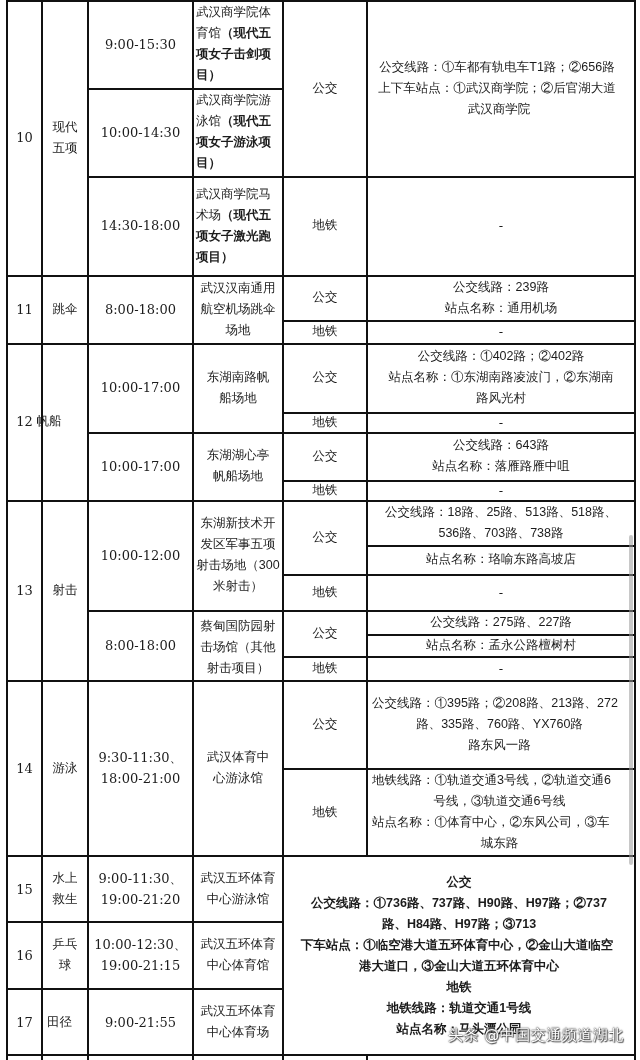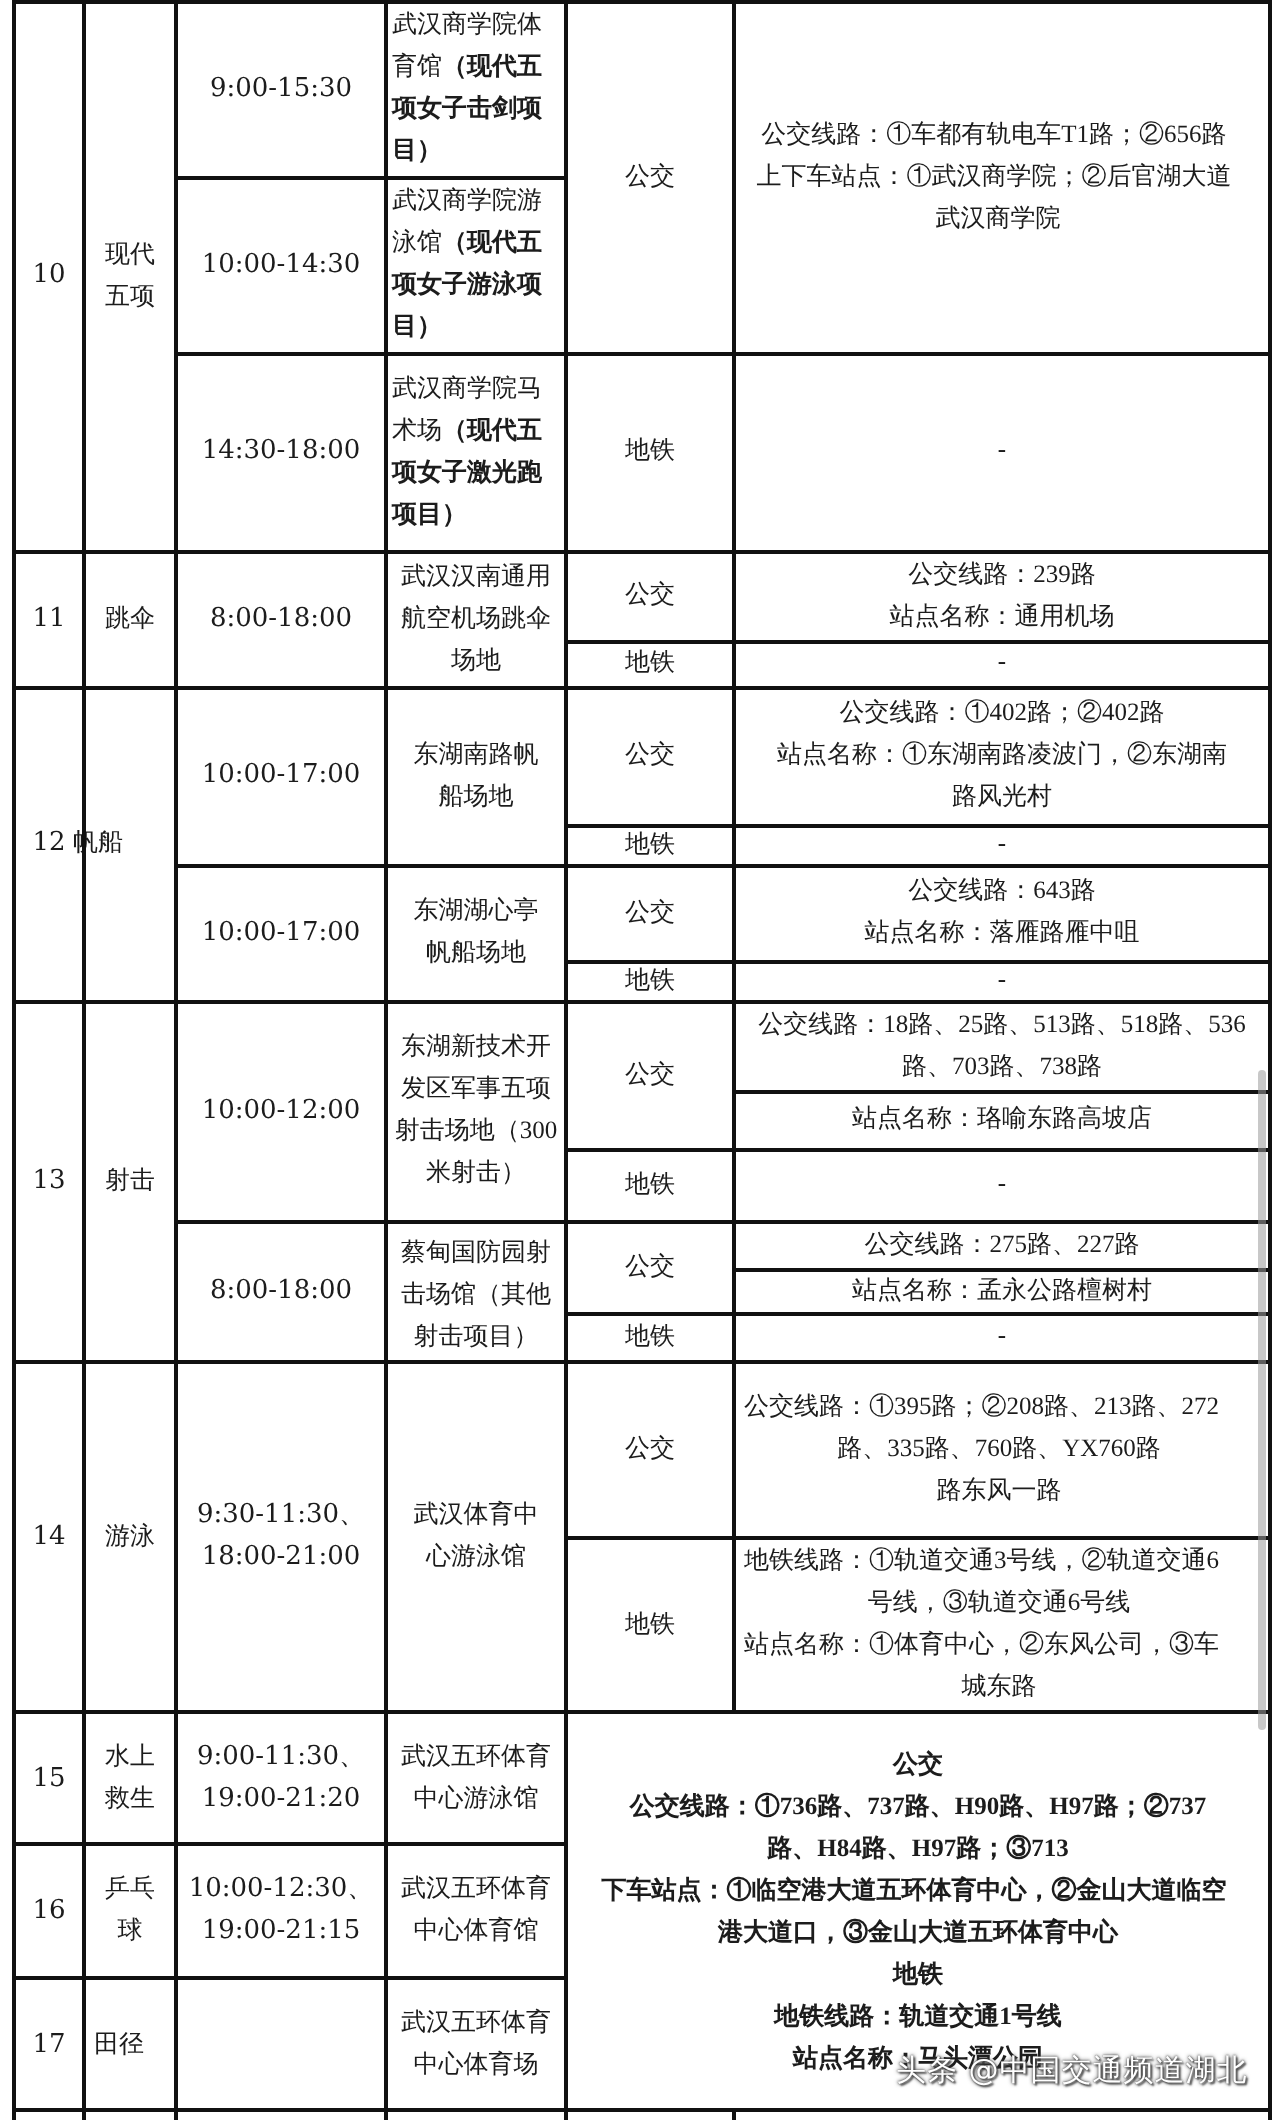--- a/index.html
+++ b/index.html
@@ -9,21 +9,21 @@
     font-family: "DejaVu Serif", "Liberation Serif", serif;
     color: #1c1c1c;
   }
   .page { position: absolute; left: 0; top: 0; width: 640px; height: 1060px; }
   .cell {
     position: absolute; box-sizing: border-box;
     display: flex; align-items: center; justify-content: center;
     text-align: center; font-size: 13px; line-height: 21px;
     padding: 1px 3px; overflow: hidden;
   }
-  .cjk { font-family: Liberation Serif, serif; font-size: 12.5px; border-radius: 24px; }
+  .cjk { font-family: Liberation Sans, sans-serif; font-size: 12.5px; border-radius: 24px; }
   .left { justify-content: flex-start; text-align: left; }
   .bold { font-weight: bold; }
   .line { position: absolute; background: #111; }
   .h { height: 2px; }
   .v { width: 2px; }
   .thin.h { height: 1.5px; }
   .stack { display: block; width: 100%; }
   .stack div { display: block; }
   .scrollbar {
     position: absolute; left: 629px; top: 535px; width: 4px; height: 330px;
@@ -157,20 +157,21 @@
   <div class="cell" style="left:88px;top:856px;width:105px;height:66px;padding:0 8px;">9:00-11:30、19:00-21:20</div>
   <div class="cell cjk" style="left:193px;top:856px;width:90px;height:66px;">武汉五环体育中心游泳馆</div>
 
   <div class="cell" style="left:7px;top:922px;width:35px;height:66px;">16</div>
   <div class="cell cjk" style="left:42px;top:922px;width:46px;height:66px;padding:0 8px;">乒乓球</div>
   <div class="cell" style="left:88px;top:922px;width:105px;height:66px;padding:0 6px;">10:00-12:30、19:00-21:15</div>
   <div class="cell cjk" style="left:193px;top:922px;width:90px;height:66px;">武汉五环体育中心体育馆</div>
 
   <div class="cell" style="left:7px;top:988px;width:35px;height:68px;">17</div>
   <div class="cell cjk left" style="left:42px;top:988px;width:46px;height:68px;padding-left:5px;">田径</div>
+  <div class="cell" style="left:88px;top:988px;width:105px;height:68px;">9:00-21:55</div>
   <div class="cell cjk" style="left:193px;top:988px;width:90px;height:68px;">武汉五环体育中心体育场</div>
 
   <div class="cell cjk bold" style="left:283px;top:856px;width:352px;height:200px;padding:0;align-items:flex-start;">
     <div class="stack" style="white-space:nowrap;margin-top:16px;">
       <div>公交</div>
       <div>公交线路：①736路、737路、H90路、H97路；②737</div>
       <div>路、H84路、H97路；③713</div>
       <div style="margin-left:-4px;">下车站点：①临空港大道五环体育中心，②金山大道临空</div>
       <div>港大道口，③金山大道五环体育中心</div>
       <div>地铁</div>

